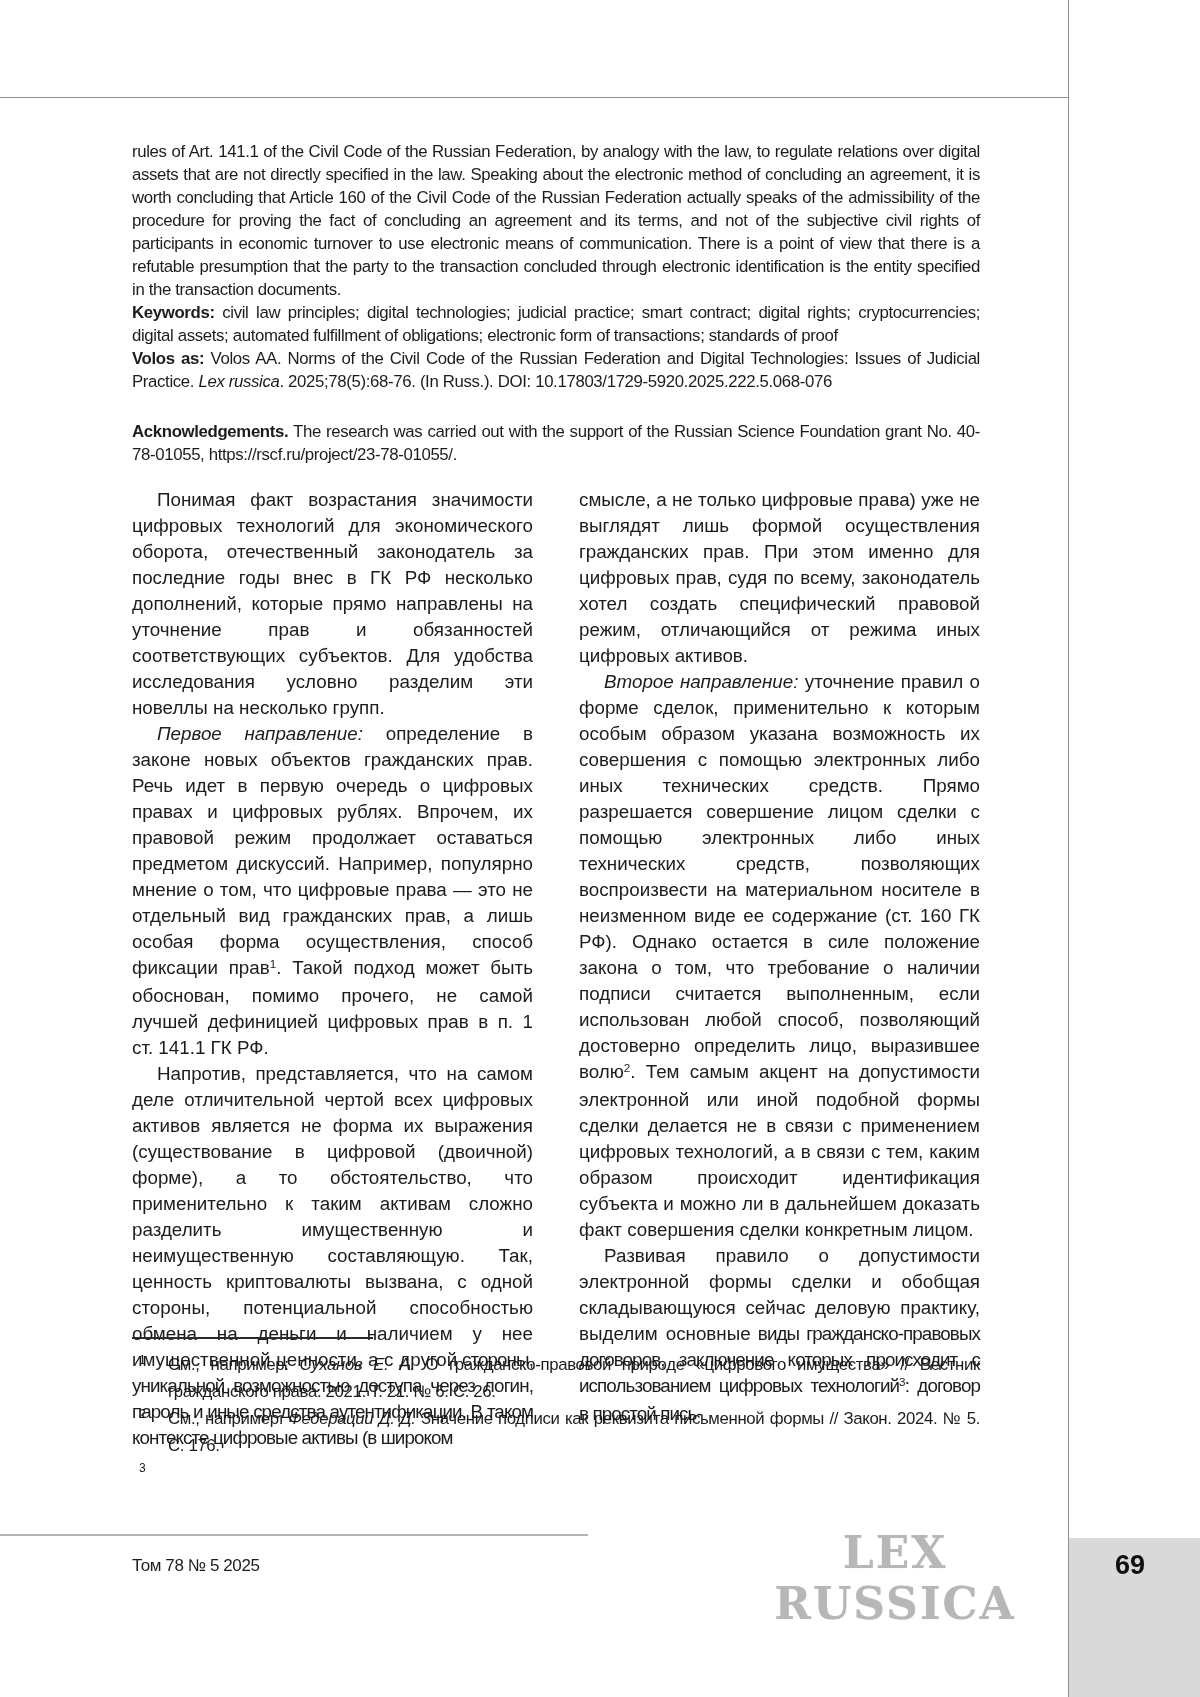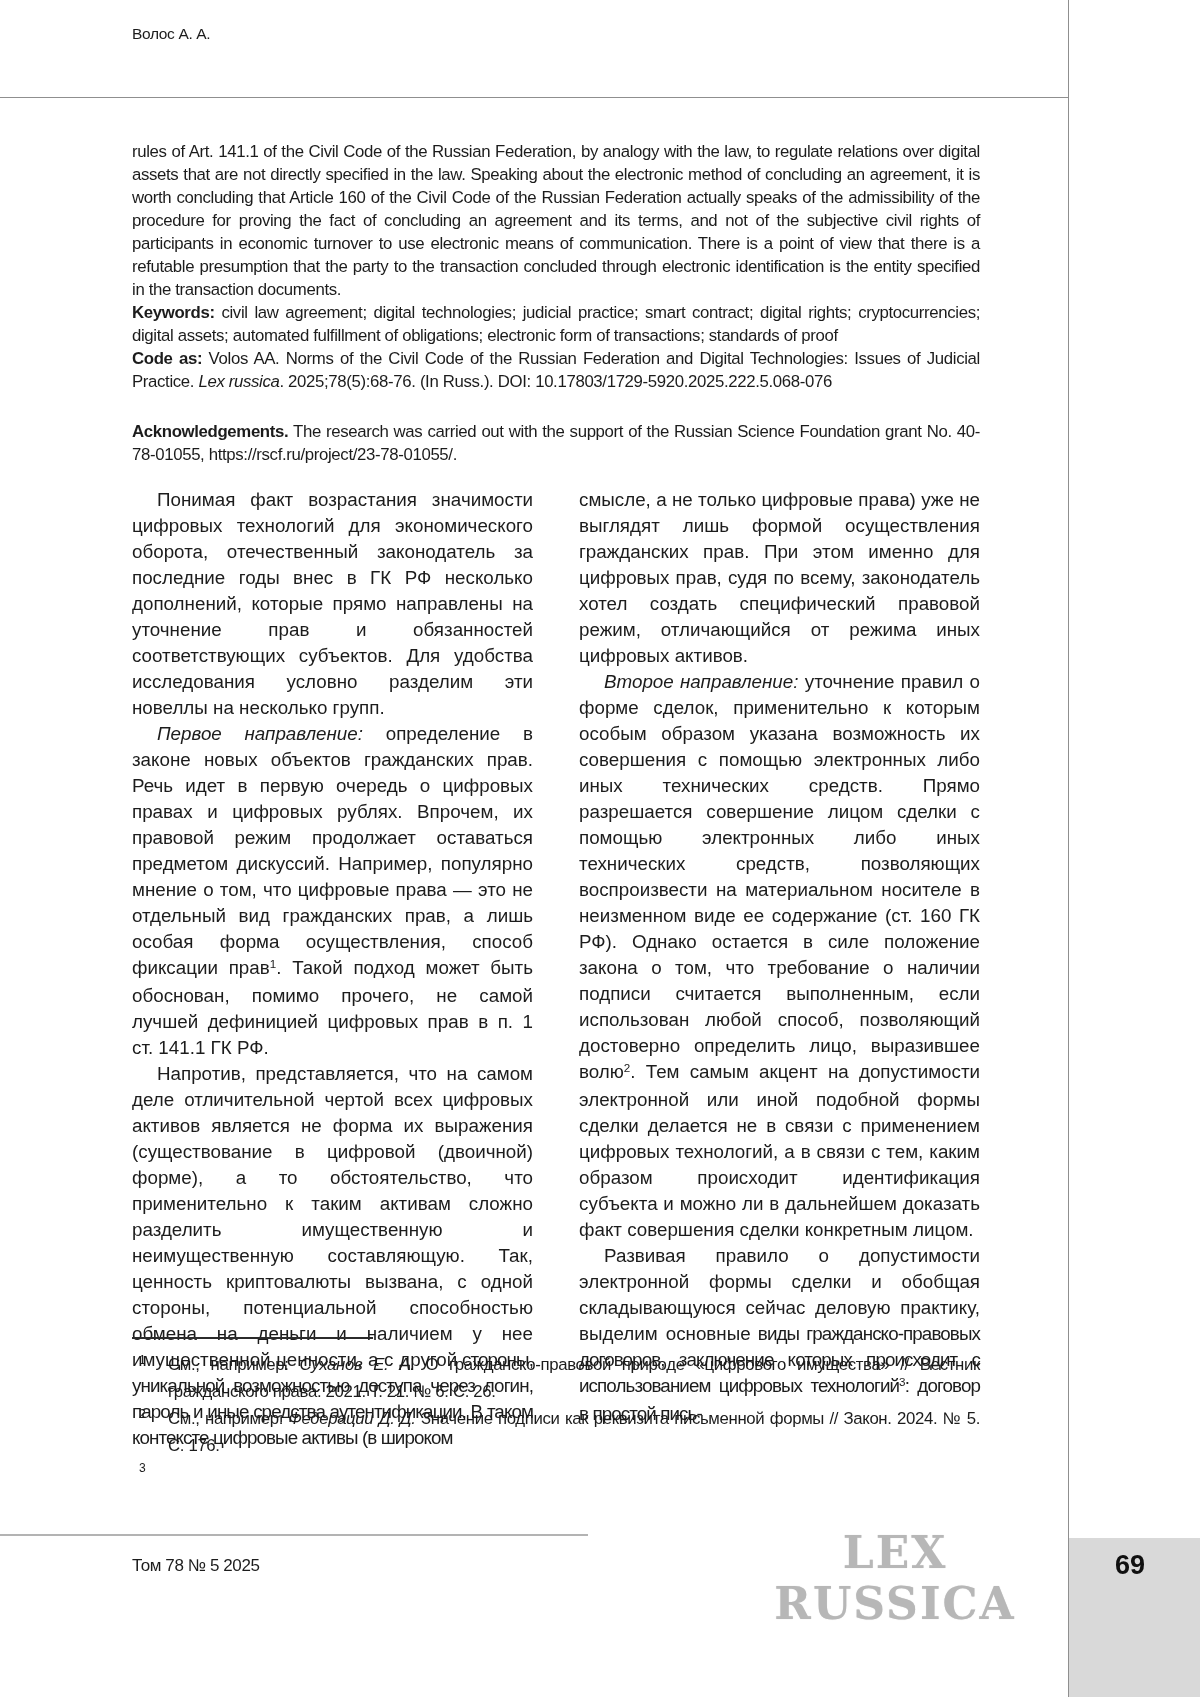--- a/index.html
+++ b/index.html
@@ -51,27 +51,26 @@
   .page-number-box{position:absolute;left:1069px;top:1538px;width:131px;height:159px;background:#d9d9d9;padding-left:16px;}
   .page-number{margin:12px 0 0 30px;font-size:27px;font-weight:bold;color:#101010;}
 </style>
 </head>
 <body>
 
 <div class="v-rule"></div>
 <div class="h-rule-header"></div>
 
 <div class="running-header">
-  <p class="rh-author">Волос А. А.</p>
 </div>
 
 <div class="front-matter cond">
     <p class="para"><span>rules of Art. 141.1 of the Civil Code of the Russian Federation, by analogy with the law, to regulate relations over digital assets that are not directly specified in the law. Speaking about the electronic method of concluding an agreement, it is worth concluding that Article 160 of the Civil Code of the Russian Federation actually speaks of the admissibility of the procedure for proving the fact of concluding an agreement and its terms, and not of the subjective civil rights of participants in economic turnover to use electronic means of communication. There is a point of view that there is a refutable presumption that the party to the transaction concluded through electronic identification is the entity specified in the transaction documents.</span></p>
-    <p class="para"><span class="seg-bold">Keywords:</span><span> civil law agreement; digital technologies; judicial practice; smart contract; digital rights; cryptocurrencies; digital assets; automated fulfillment of obligations; electronic form of transactions; standards of proof</span></p>
-    <p class="para"><span class="seg-bold">Code as:</span><span> Volos AA. Norms of the Civil Code of the Russian Federation and Digital Technologies: Issues of Judicial Practice. </span><span class="seg-italic">Lex russica</span><span>. 2025;78(5):68-76. (In Russ.). DOI: 10.17803/1729-5920.2025.222.5.068-076</span></p>
+    <p class="para"><span class="seg-bold">Keywords:</span><span> civil law principles; digital technologies; judicial practice; smart contract; digital rights; cryptocurrencies; digital assets; automated fulfillment of obligations; electronic form of transactions; standards of proof</span></p>
+    <p class="para"><span class="seg-bold">Volos as:</span><span> Volos AA. Norms of the Civil Code of the Russian Federation and Digital Technologies: Issues of Judicial Practice. </span><span class="seg-italic">Lex russica</span><span>. 2025;78(5):68-76. (In Russ.). DOI: 10.17803/1729-5920.2025.222.5.068-076</span></p>
   </div>
 
 <div class="acknowledgements cond">
     <p class="para"><span class="seg-bold">Acknowledgements.</span><span> The research was carried out with the support of the Russian Science Foundation grant No. 40-78-01055, https://rscf.ru/project/23-78-01055/.</span></p>
   </div>
 
 <div class="columns">
   <div class="col">
       <p class="para indent"><span>Понимая факт возрастания значимости цифровых технологий для экономического оборота, отечественный законодатель за последние годы внес в ГК РФ несколько дополнений, которые прямо направлены на уточнение прав и обязанностей соответствующих субъектов. Для удобства исследования условно разделим эти новеллы на несколько групп.</span></p>
       <p class="para indent"><span class="seg-italic">Первое направление:</span><span> определение в законе новых объектов гражданских прав. Речь идет в первую очередь о цифровых правах и цифровых рублях. Впрочем, их правовой режим продолжает оставаться предметом дискуссий. Например, популярно мнение о том, что цифровые права — это не отдельный вид гражданских прав, а лишь особая форма осуществления, способ фиксации прав</span><span class="seg-sup">1</span><span>. Такой подход может быть обоснован, помимо прочего, не самой лучшей дефиницией цифровых прав в п. 1 ст. 141.1 ГК РФ.</span></p>

